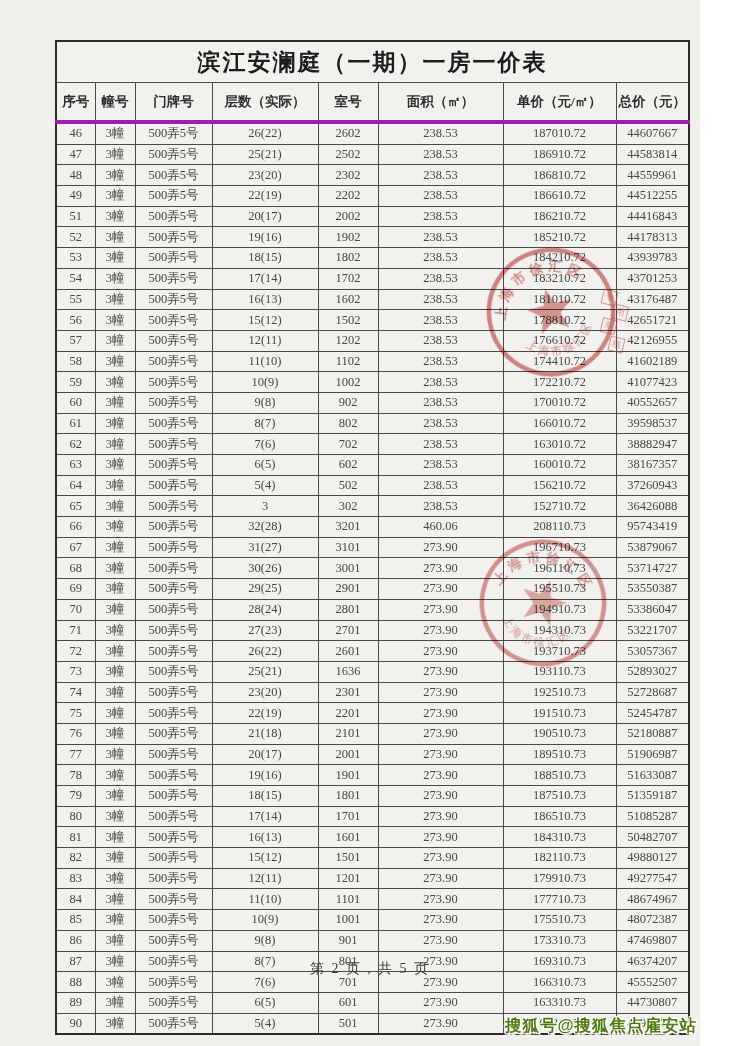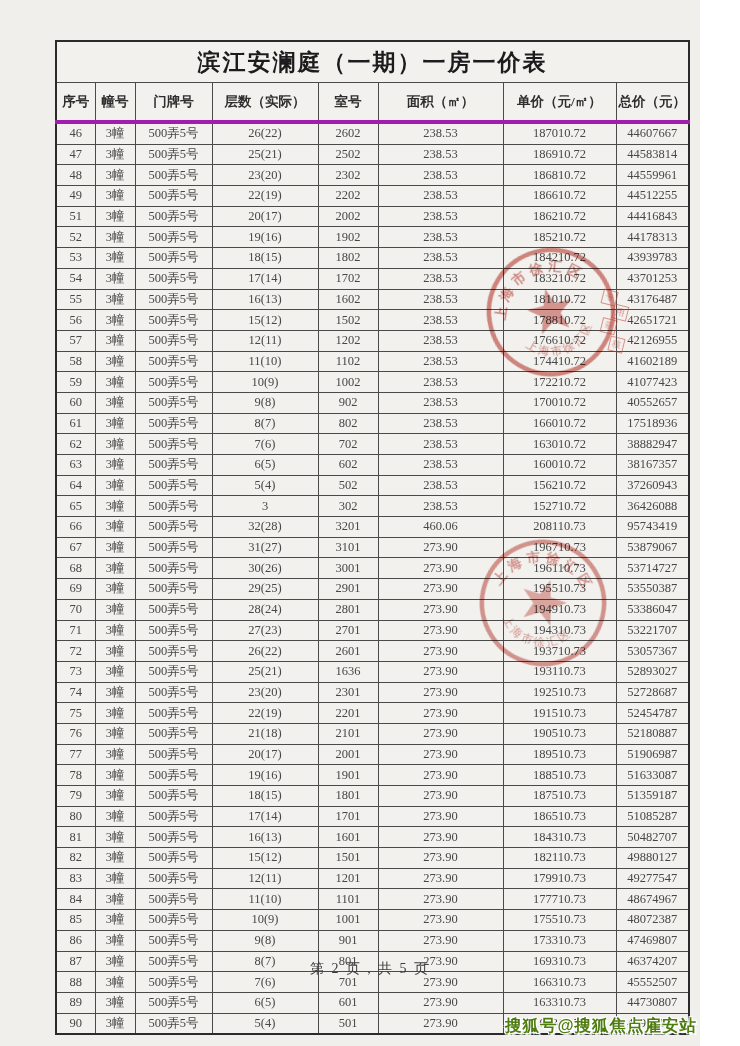--- a/index.html
+++ b/index.html
@@ -243,21 +243,21 @@
           <td>40552657</td>
         </tr>
         <tr>
           <td>61</td>
           <td>3幢</td>
           <td>500弄5号</td>
           <td>8(7)</td>
           <td>802</td>
           <td>238.53</td>
           <td>166010.72</td>
-          <td>17518936</td>
+          <td>39598537</td>
         </tr>
         <tr>
           <td>62</td>
           <td>3幢</td>
           <td>500弄5号</td>
           <td>7(6)</td>
           <td>702</td>
           <td>238.53</td>
           <td>163010.72</td>
           <td>38882947</td>

